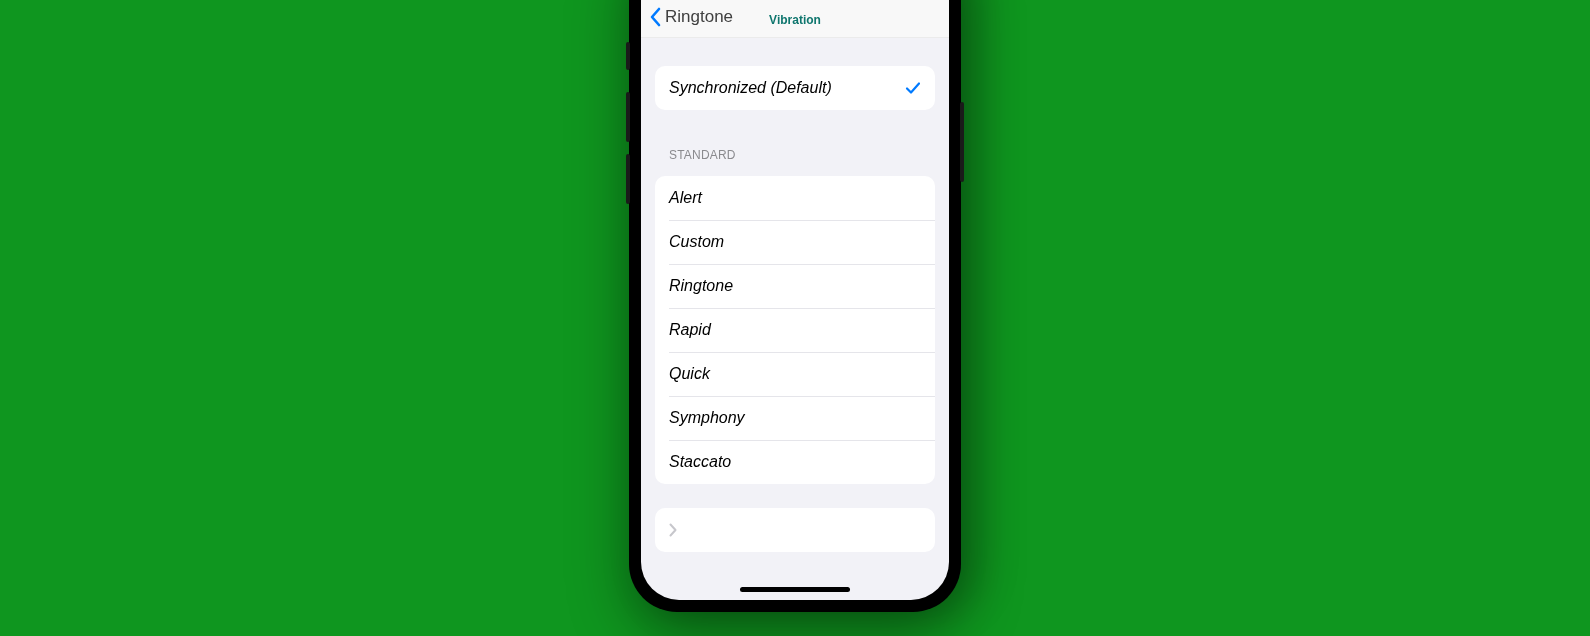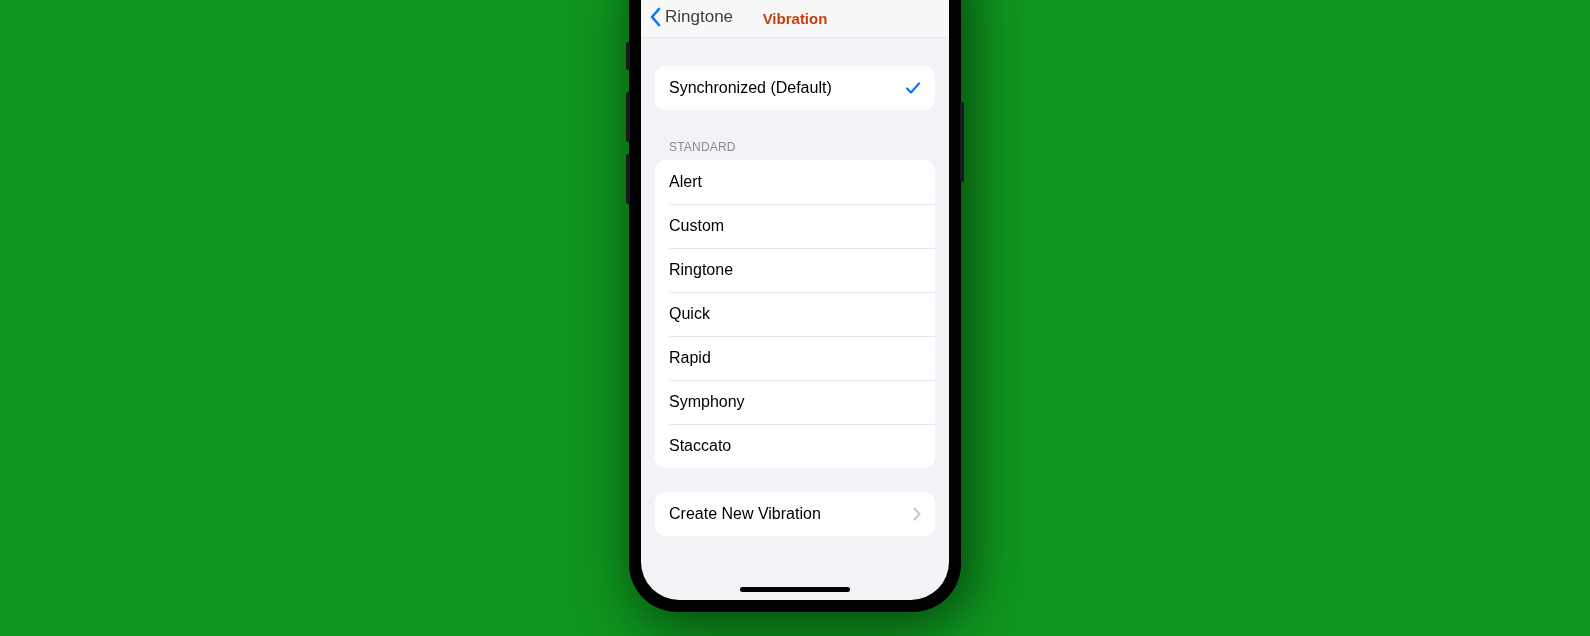--- a/index.html
+++ b/index.html
@@ -63,40 +63,40 @@
     .back-chevron {
       width: 12px;
       height: 20px;
       margin-right: 4px;
     }
     .nav-title {
       position: absolute;
       bottom: 10px;
       left: 50%;
       transform: translateX(-50%);
-      font-size: 15px;
+      font-size: 12px;
       font-weight: 600;
-      color: #c2410c;
+      color: #0f766e;
     }
     .content {
       padding: 0;
       height: calc(100% - 94px);
       overflow: hidden;
       position: relative;
     }
     .group {
       margin: 0 14px;
     }
     .group-first { margin-top: 28px; }
     .group-header {
       font-size: 12px;
       color: #8a8a8e;
       text-transform: uppercase;
       padding: 6px 14px 6px 14px;
-      margin: 0 14px;
+      margin: 8px 14px;
       letter-spacing: 0.2px;
     }
     .list {
       background: #fff;
       border-radius: 10px;
       overflow: hidden;
     }
     .row {
       display: flex;
       align-items: center;
@@ -111,20 +111,21 @@
       content: "";
       position: absolute;
       top: 0;
       left: 14px;
       right: 0;
       height: 1px;
       background: #e5e5ea;
     }
     .row-label {
       flex: 1;
+      font-style: italic;
     }
     .check-icon {
       color: #007aff;
       width: 16px;
       height: 16px;
     }
     .chevron-right-icon {
       color: #c7c7cc;
       width: 8px;
       height: 14px;
@@ -183,40 +184,39 @@
           <div class="row">
             <span class="row-label">Alert</span>
           </div>
           <div class="row">
             <span class="row-label">Custom</span>
           </div>
           <div class="row">
             <span class="row-label">Ringtone</span>
           </div>
           <div class="row">
+            <span class="row-label">Rapid</span>
+          </div>
+          <div class="row">
             <span class="row-label">Quick</span>
-          </div>
-          <div class="row">
-            <span class="row-label">Rapid</span>
           </div>
           <div class="row">
             <span class="row-label">Symphony</span>
           </div>
           <div class="row">
             <span class="row-label">Staccato</span>
           </div>
         </div>
       </div>
 
       <div class="spacer-small"></div>
 
       <div class="group">
         <div class="list">
           <div class="row">
-            <span class="row-label">Create New Vibration</span>
             <svg class="chevron-right-icon" viewBox="0 0 8 14" fill="none">
               <path d="M1.5 1.5 L6.5 7 L1.5 12.5" stroke="#c7c7cc" stroke-width="2" stroke-linecap="round" stroke-linejoin="round"></path>
             </svg>
           </div>
         </div>
       </div>
 
       <div class="home-indicator"></div>
     </div>
   </div>

